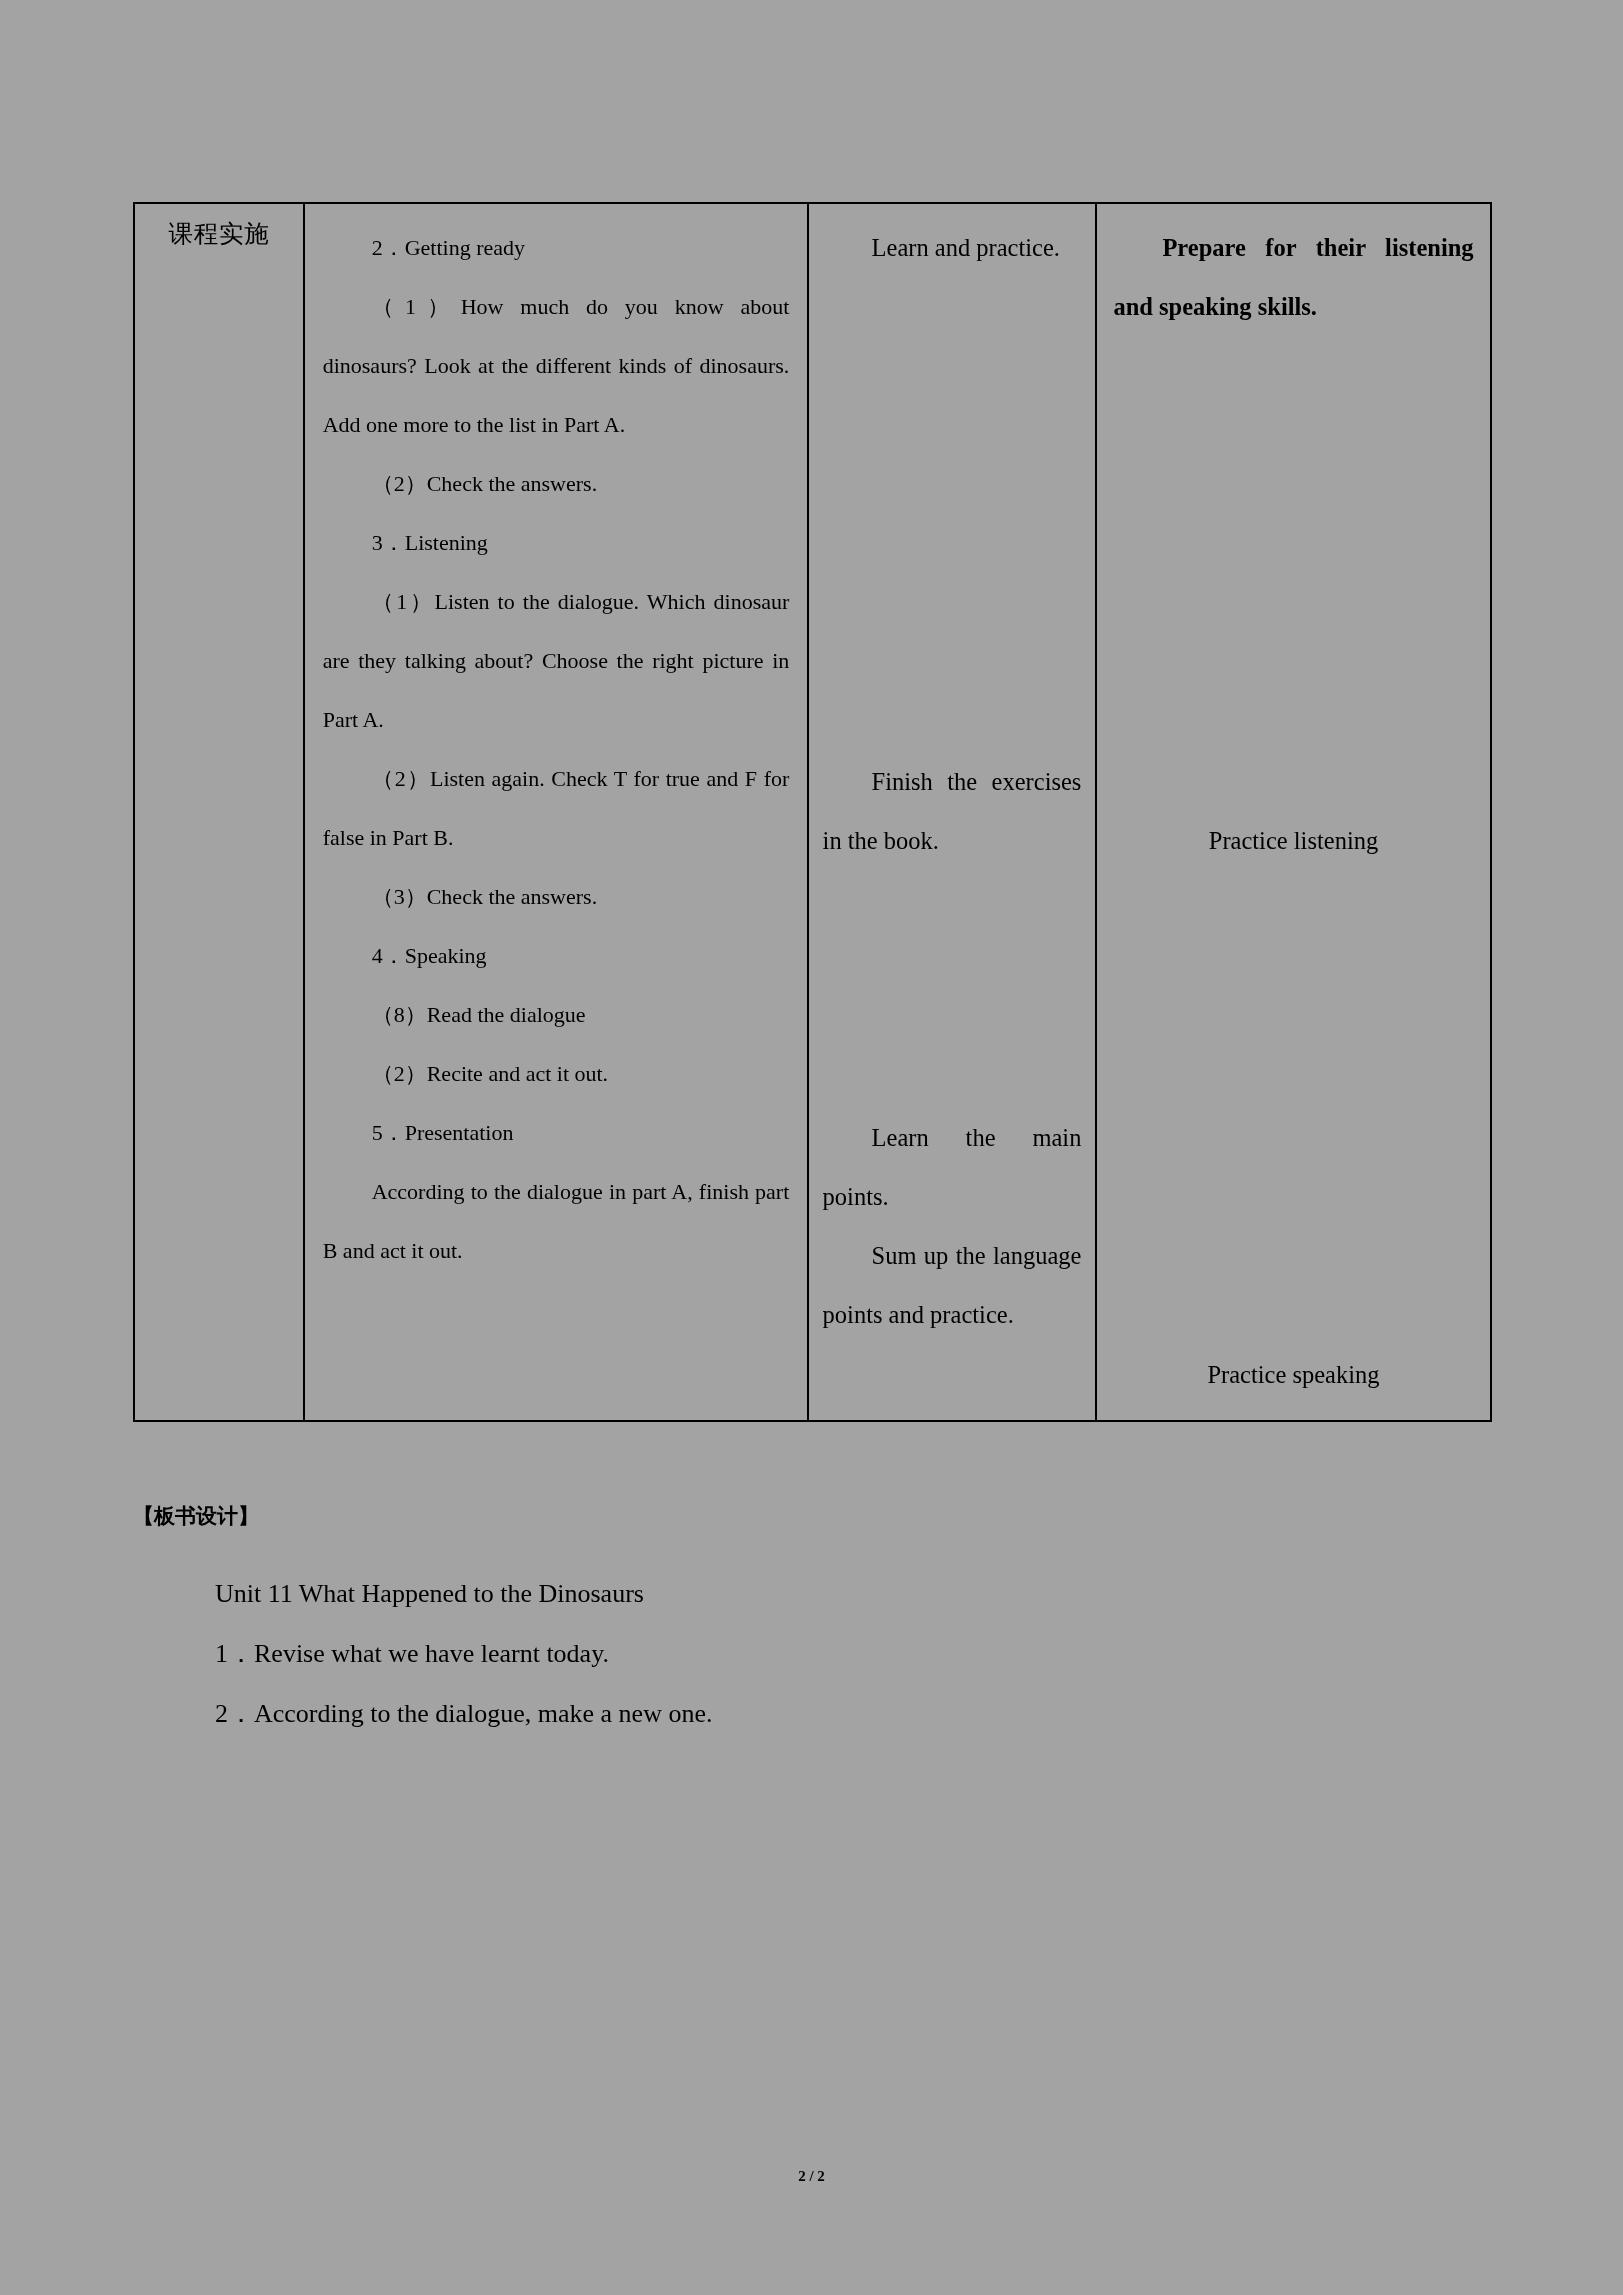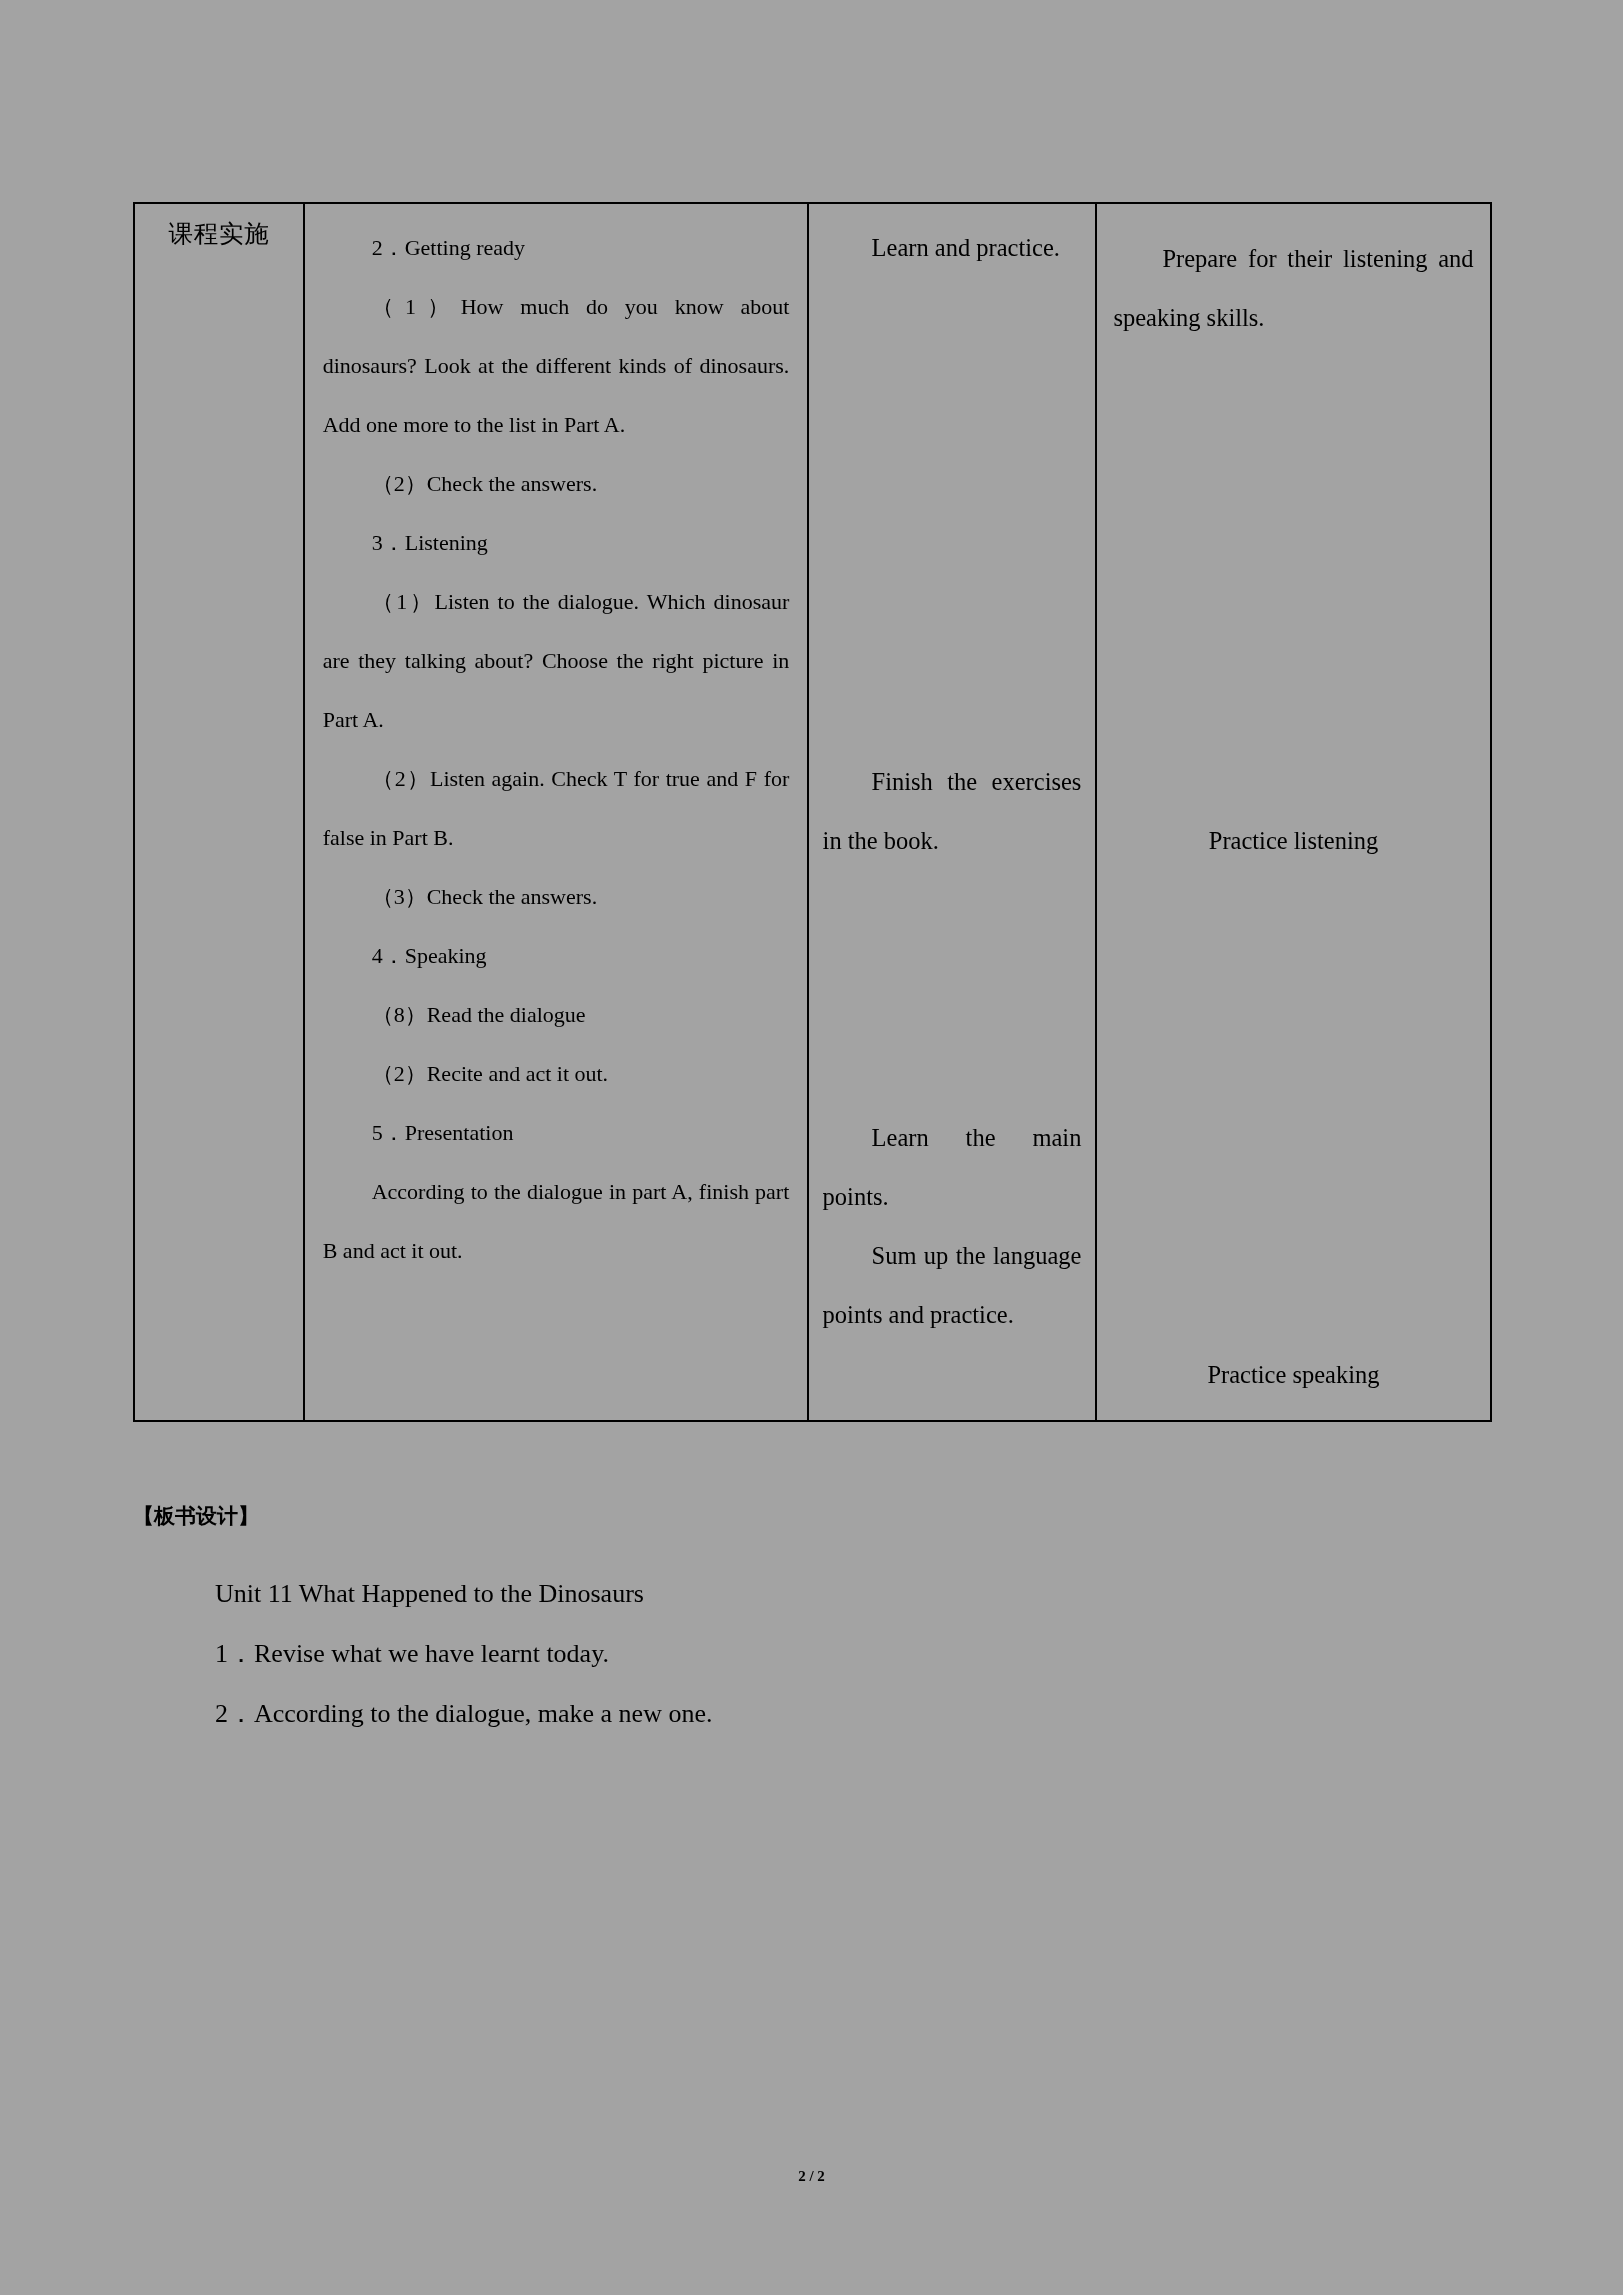--- a/index.html
+++ b/index.html
@@ -52,21 +52,21 @@
     text-align: justify;
     text-indent: 49px;
     font-size: 24.5px;
     line-height: 59px;
   }
   .abs-block.centered { text-align: center; text-indent: 0; }
   .pos-a0 { top: 0; }
   .pos-a1 { top: 534px; }
   .pos-a2 { top: 890px; }
   .pos-a3 { top: 1008px; }
-  .pos-p0 { top: 11px; }
+  .pos-p0 { top: 0; font-weight: bold; }
   .pos-p1 { top: 593px; }
   .pos-p2 { top: 1127px; }
 
   
   .section-heading {
     font-family: "Liberation Sans", "DejaVu Sans", sans-serif;
     font-weight: bold;
     font-size: 21px;
     color: #000;
     margin: 80px 0 34px 0;

